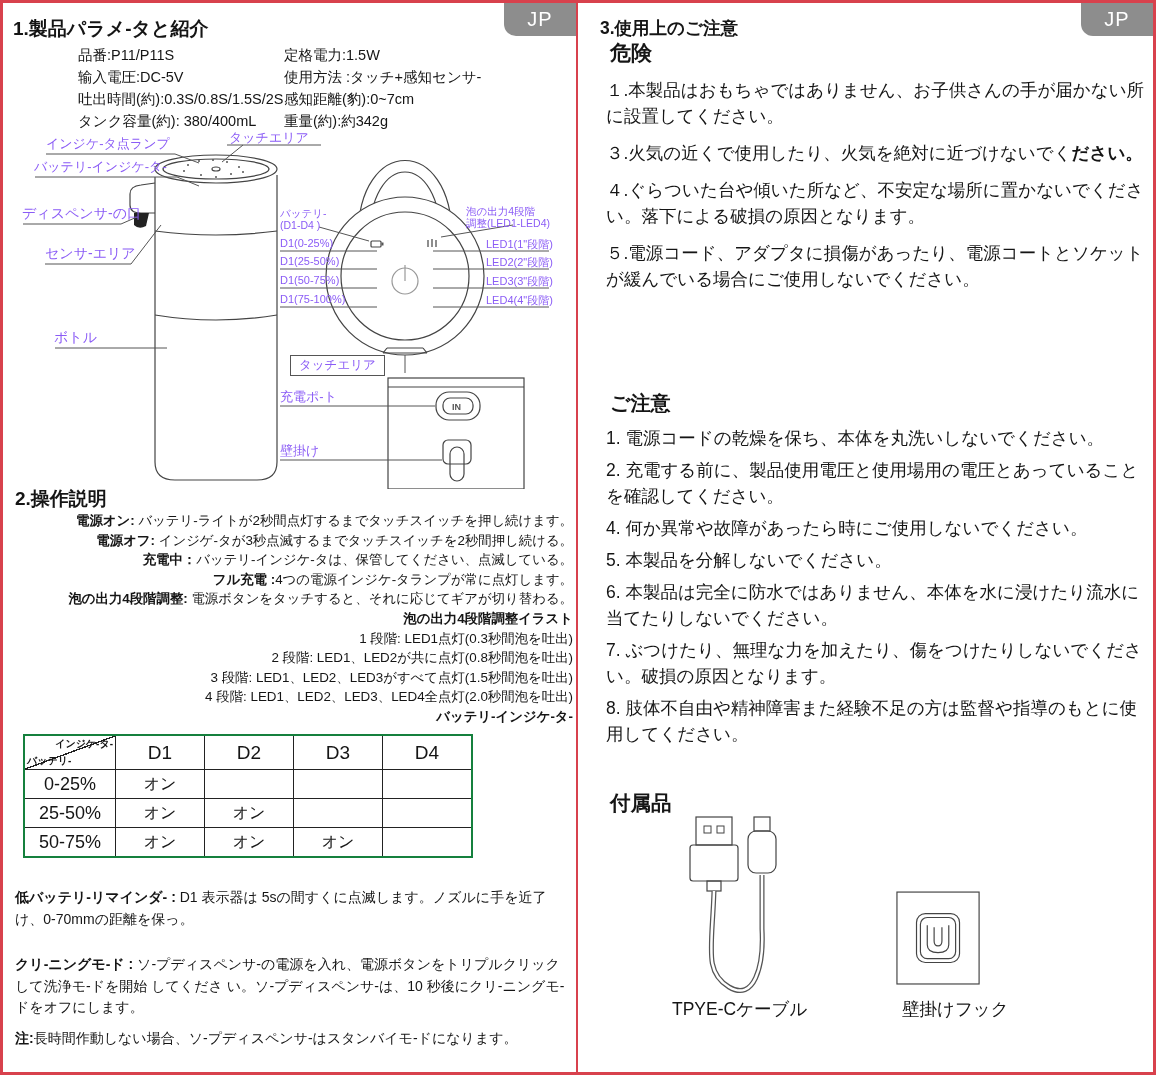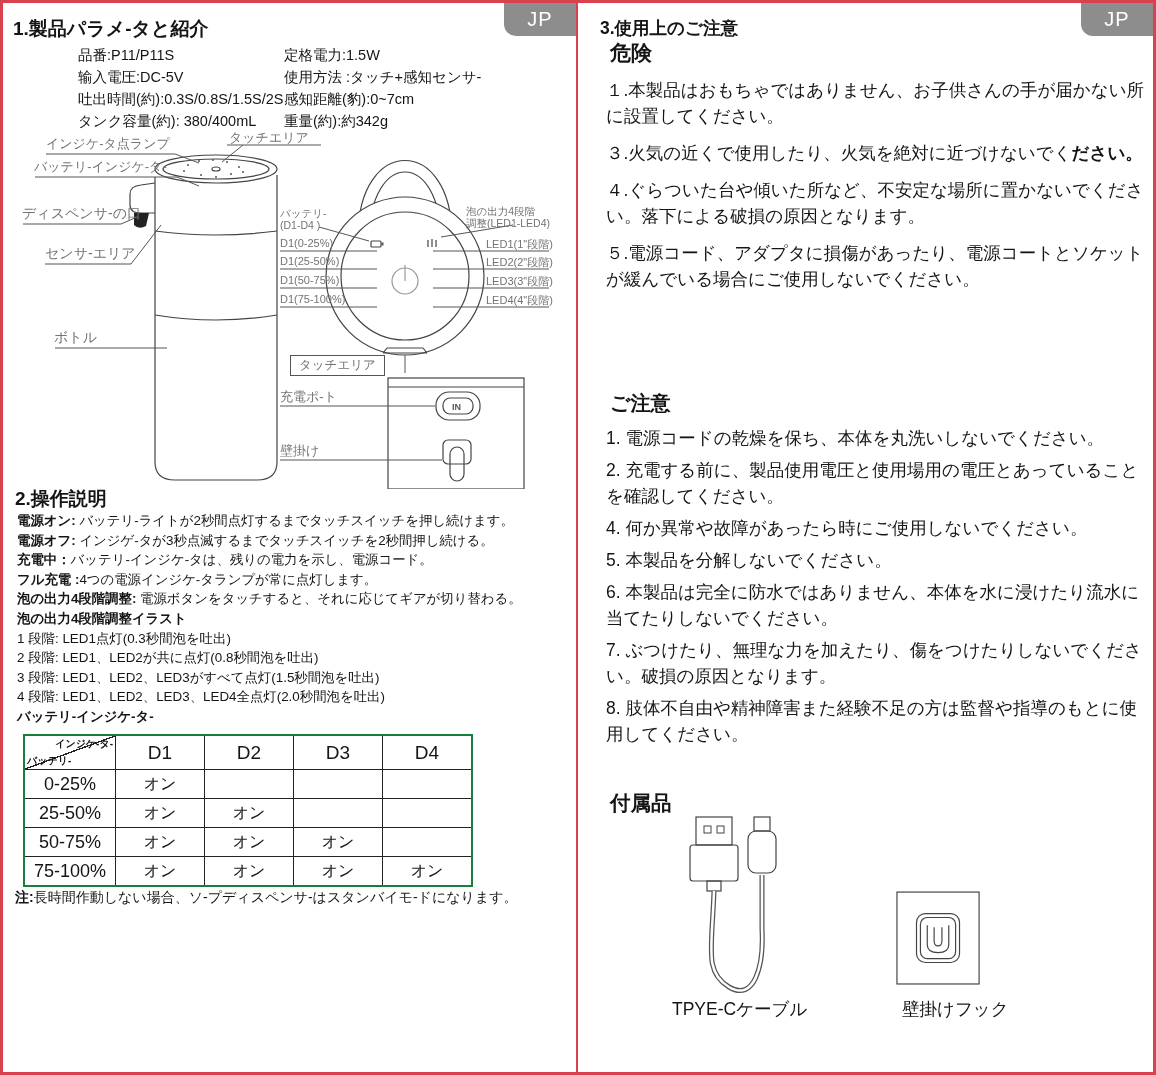--- a/index.html
+++ b/index.html
@@ -10,24 +10,24 @@
   .col{position:absolute; top:3px; height:1069px;}
   .col-left{left:3px; width:573px;}
   .col-right{left:580px; width:573px;}
   .jp-tab{position:absolute; top:0; right:0; width:72px; height:33px; background:#8d8d8d; color:#fff;
           font-size:20px; letter-spacing:1px; display:flex; align-items:center; justify-content:center;
           border-radius:0 0 0 12px;}
   .sec-title{position:absolute; font-size:19px; font-weight:bold; white-space:nowrap;}
   .spec-col{position:absolute; font-size:14.5px; line-height:22px; white-space:nowrap;}
   #diagram{position:absolute; left:0; top:126px; width:573px; height:360px;}
   #diagram svg{position:absolute; inset:0;}
-  .dlabel{position:absolute; white-space:nowrap; color:#737373;}
+  .dlabel{position:absolute; white-space:nowrap; color:#8b5cf6;}
   .fs13{font-size:13px;} .fs14{font-size:14px;} .fs11{font-size:11px;} .fs10{font-size:10.5px; line-height:12px;}
   .boxed{border:1px solid #555; padding:1px 8px; font-size:12.5px;}
-  #ops-lines{position:absolute; left:14px; top:508px; width:556px; font-size:13.4px; line-height:19.6px;}
+  #ops-lines{position:absolute; left:14px; top:508px; width:556px; font-size:13.4px; line-height:19.6px;text-align:right;}
   #ops-lines b{font-weight:bold;}
   table.batt{position:absolute; left:20px; top:731px; border-collapse:collapse; border:2px solid #15803d;}
   table.batt td, table.batt th{border:1.5px solid #222; text-align:center; padding:0;}
   table.batt .rowlabel{font-size:18px; width:90px; height:28px;}
   table.batt .dcol{font-size:19px; width:88px; height:33px; font-weight:normal;}
   table.batt .cell{font-size:16px; height:28px;}
   .corner{position:relative; width:90px; height:33px;
      background-image:linear-gradient(to bottom right, transparent calc(50% - 0.7px), #222 calc(50% - 0.7px), #222 calc(50% + 0.7px), transparent calc(50% + 0.7px));}
   .corner .ct{position:absolute; top:1px; right:2px; font-size:10px;}
   .corner .cb{position:absolute; bottom:1px; left:2px; font-size:10px;}
@@ -163,21 +163,21 @@
     <div class="dlabel fs11" style="left:483px; top:164px;">LED4(4"段階)</div>
     <div class="dlabel boxed" style="left:287px; top:226px;">タッチエリア</div>
     <div class="dlabel fs13" style="left:277px; top:259px;">充電ポ-ト</div>
     <div class="dlabel fs13" style="left:277px; top:313px;">壁掛け</div>
   </div>
 
   <div class="sec-title" style="left:12px; top:483px;">2.操作説明</div>
   <div id="ops-lines">
       <div><b>電源オン:</b><span> バッテリ-ライトが2秒間点灯するまでタッチスイッチを押し続けます。</span></div>
       <div><b>電源オフ:</b><span> インジゲ-タが3秒点滅するまでタッチスイッチを2秒間押し続ける。</span></div>
-      <div><b>充電中：</b><span>バッテリ-インジケ-タは、残りの電力を示し、電源コード。</span></div>
+      <div><b>充電中：</b><span>バッテリ-インジケ-タは、保管してください、点滅している。</span></div>
       <div><b>フル充電 :</b><span>4つの電源インジケ-タランプが常に点灯します。</span></div>
       <div><b>泡の出力4段階調整:</b><span> 電源ボタンをタッチすると、それに応じてギアが切り替わる。</span></div>
       <div><b>泡の出力4段階調整イラスト</b></div>
       <div><span>1 段階: LED1点灯(0.3秒間泡を吐出)</span></div>
       <div><span>2 段階: LED1、LED2が共に点灯(0.8秒間泡を吐出)</span></div>
       <div><span>3 段階: LED1、LED2、LED3がすべて点灯(1.5秒間泡を吐出)</span></div>
       <div><span>4 段階: LED1、LED2、LED3、LED4全点灯(2.0秒間泡を吐出)</span></div>
       <div><b>バッテリ-インジケ-タ-</b></div>
     </div>
 
@@ -211,31 +211,26 @@
           <td class="cell"></td>
           <td class="cell"></td>
         </tr>
         <tr>
           <td class="rowlabel">50-75%</td>
           <td class="cell">オン</td>
           <td class="cell">オン</td>
           <td class="cell">オン</td>
           <td class="cell"></td>
         </tr>
-        <tr>
-          <td class="rowlabel">75-100%</td>
-          <td class="cell">オン</td>
-          <td class="cell">オン</td>
-          <td class="cell">オン</td>
-          <td class="cell">オン</td>
-        </tr>
       </tbody>
   </table>
 
   <div id="notes">
+      <p><b>低バッテリ-リマインダ- :</b><span> D1 表示器は 5sの間すくに点滅します。ノズルに手を近了け、0-70mmの距離を保っ。</span></p>
+      <p class="gap"><b>クリ-ニングモ-ド :</b><span> ソ-プディスペンサ-の電源を入れ、電源ボタンをトリプルクリックして洗浄モ-ドを開始 してくださ い。ソ-プディスペンサ-は、10 秒後にクリ-ニングモ-ドをオフにします。</span></p>
       <p><b>注:</b><span>長時間作動しない場合、ソ-プディスペンサ-はスタンバイモ-ドになります。</span></p>
     </div>
 </div>
 
 <div class="col col-right">
   <div class="jp-tab">JP</div>
 
   <div class="r-title" style="left:20px; top:13px;">3.使用上のご注意</div>
   <div class="r-sub" style="left:30px; top:36px;">危険</div>
   <div id="danger-list">

